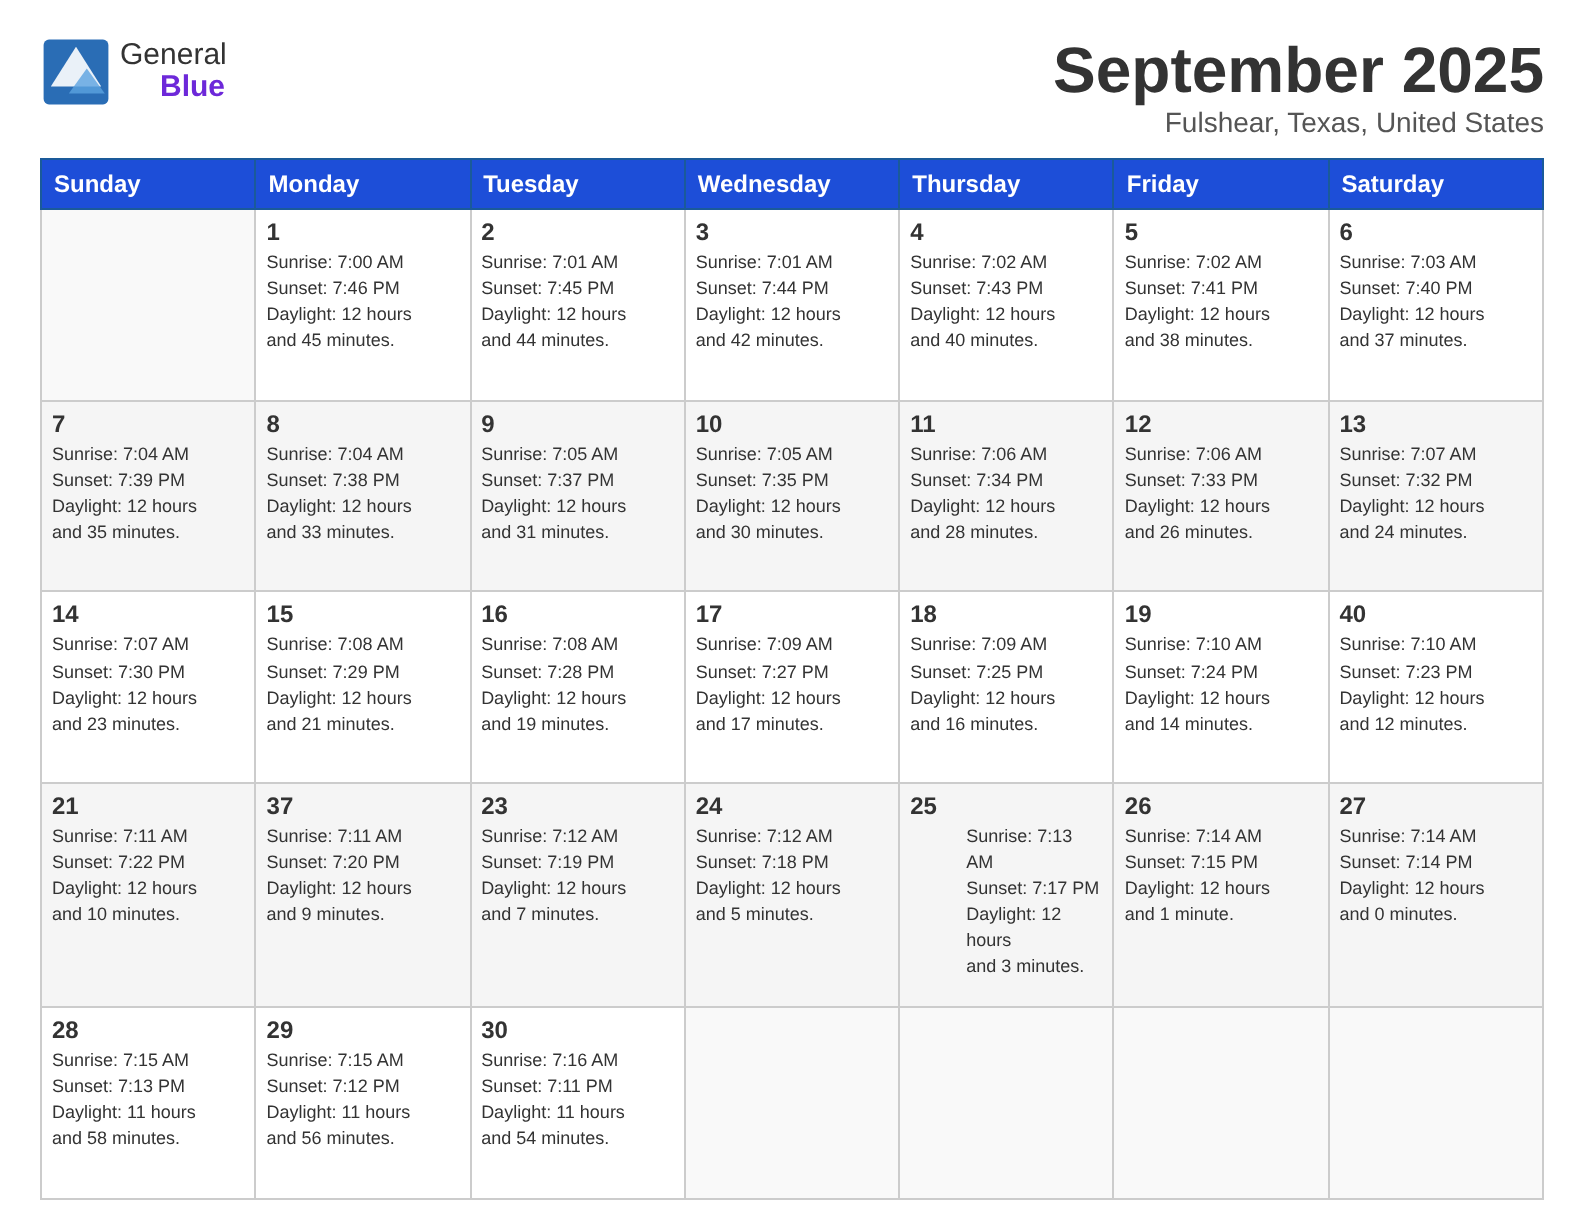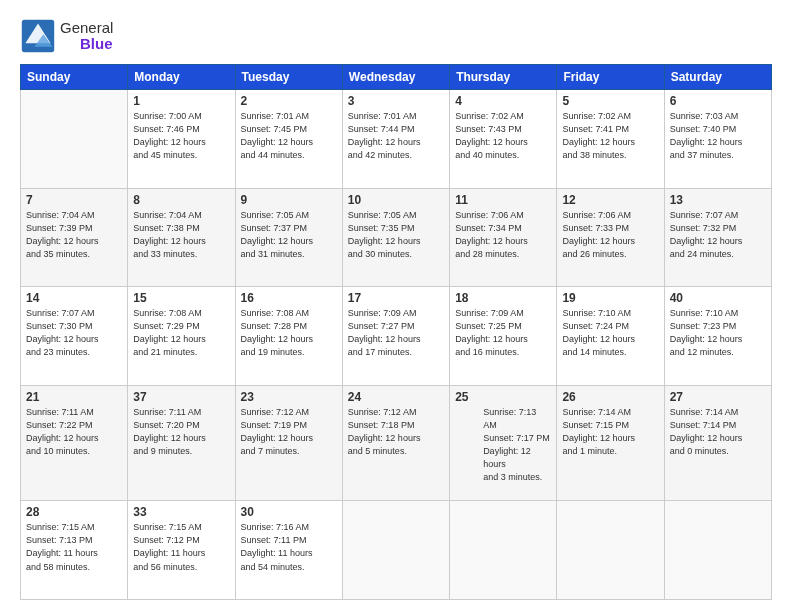--- a/index.html
+++ b/index.html
@@ -112,20 +112,24 @@
       <svg class="logo-icon" viewBox="0 0 40 40">
         <rect x="2" y="2" width="36" height="36" rx="3" fill="#2a6db5"></rect>
         <polygon points="20,6 34,28 6,28" fill="#fff" opacity="0.9"></polygon>
         <polygon points="26,18 36,32 16,32" fill="#5ba3e0" opacity="0.8"></polygon>
       </svg>
       <div class="logo-text">
         <span class="logo-general">General</span>
         <span class="logo-blue">Blue</span>
       </div>
     </div>
+    <div class="title-block">
+      <div class="title-month">September 2025</div>
+      <div class="title-location">Fulshear, Texas, United States</div>
+    </div>
   </div>
 
   <table class="calendar">
     <thead>
       <tr>
         <th>Sunday</th>
         <th>Monday</th>
         <th>Tuesday</th>
         <th>Wednesday</th>
         <th>Thursday</th>
@@ -334,21 +338,21 @@
         </tr>
         <tr>
           <td>
             <span class="day-num">28</span>
             <div class="day-info" style="white-space: pre-line;">Sunrise: 7:15 AM
 Sunset: 7:13 PM
 Daylight: 11 hours
 and 58 minutes.</div>
           </td>
           <td>
-            <span class="day-num">33</span>
+            <span class="day-num">29</span>
             <div class="day-info" style="white-space: pre-line;">Sunrise: 7:15 AM
 Sunset: 7:12 PM
 Daylight: 11 hours
 and 56 minutes.</div>
           </td>
           <td>
             <span class="day-num">30</span>
             <div class="day-info" style="white-space: pre-line;">Sunrise: 7:16 AM
 Sunset: 7:11 PM
 Daylight: 11 hours

